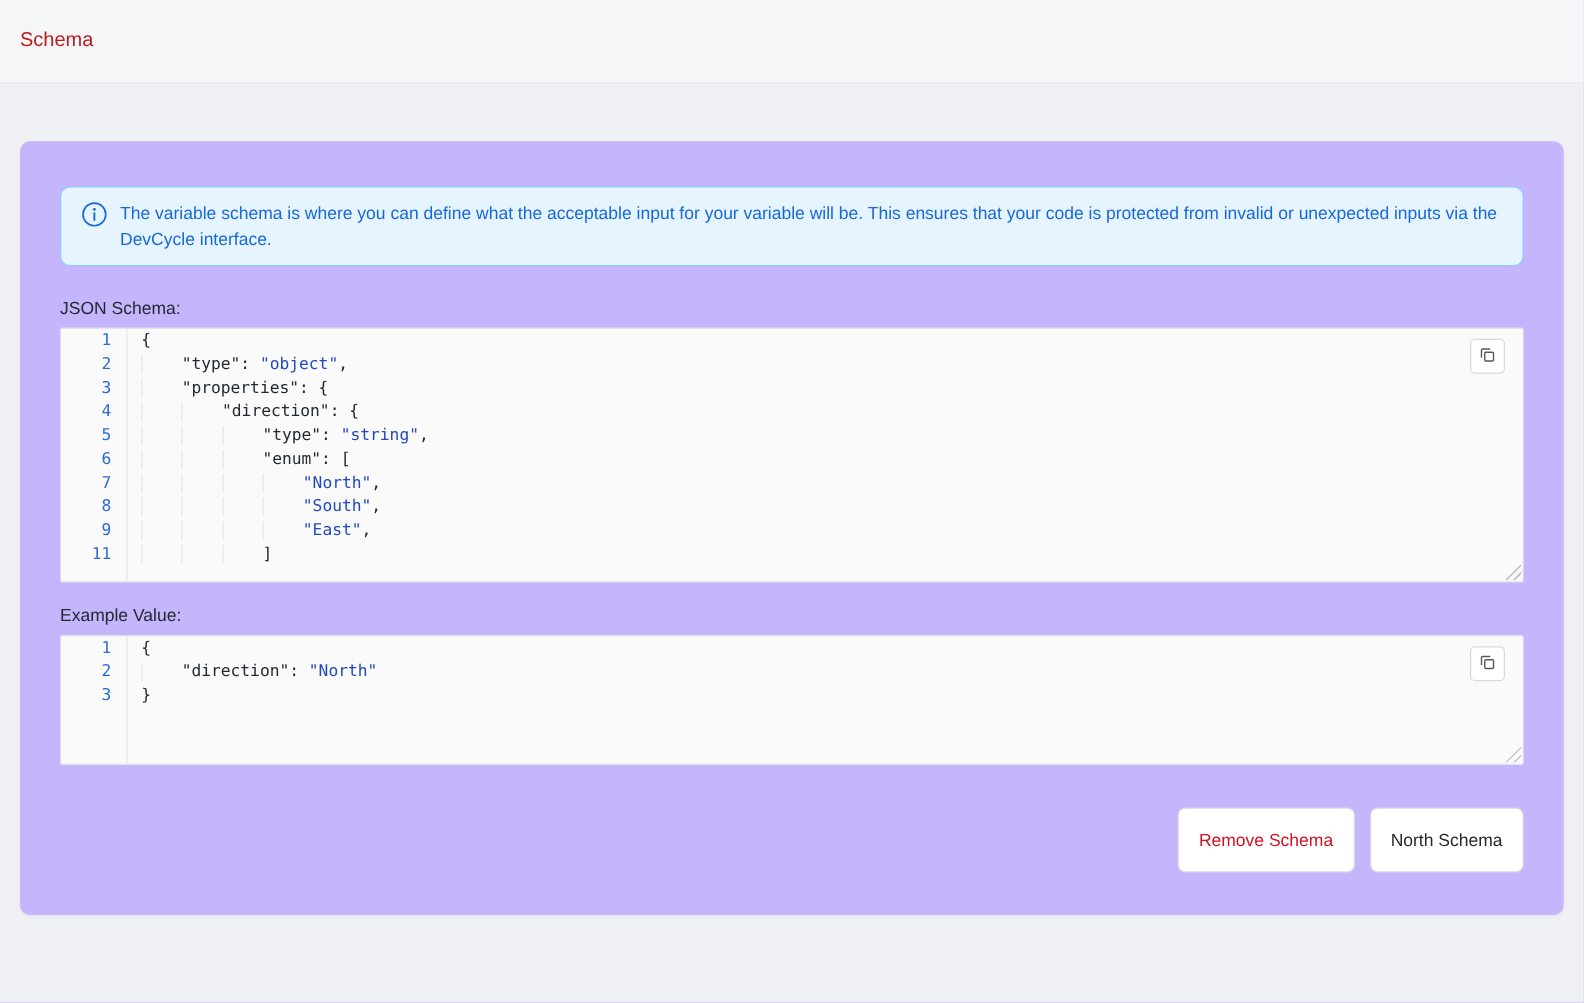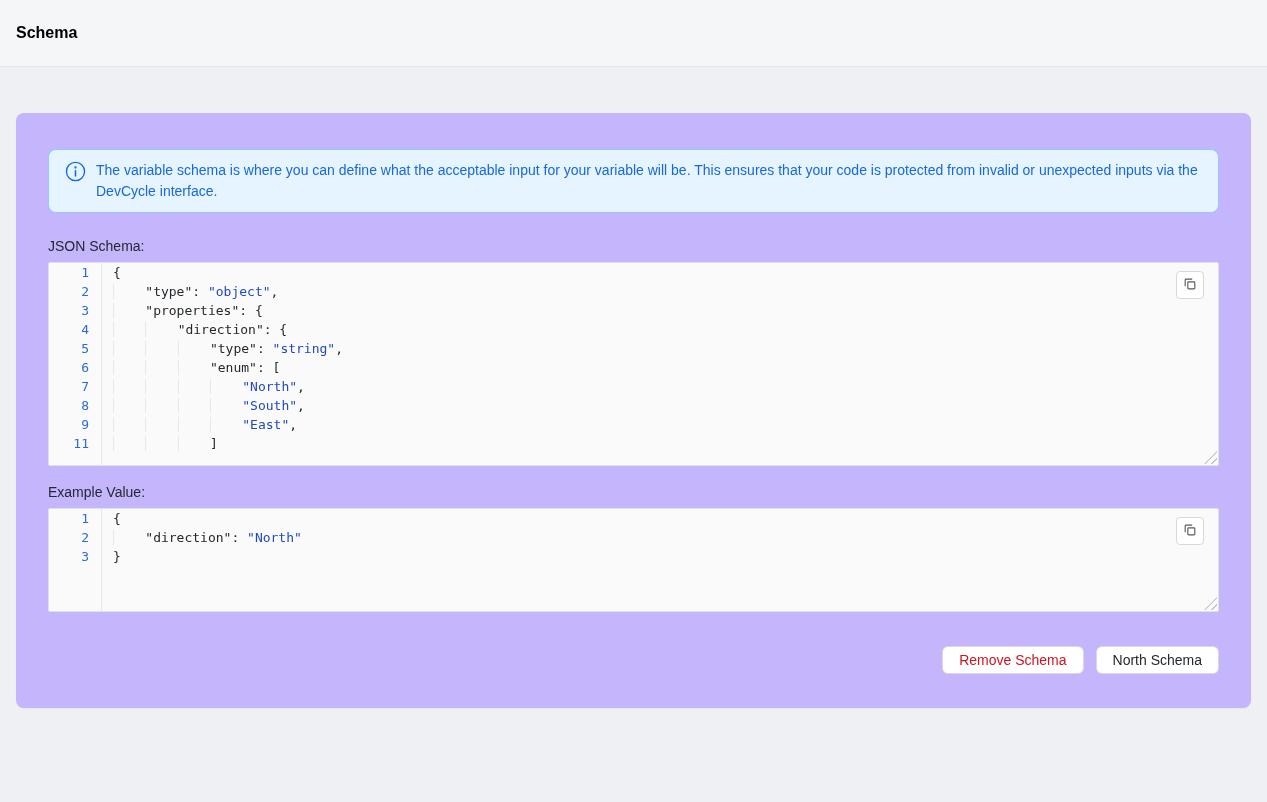--- a/index.html
+++ b/index.html
@@ -11,21 +11,21 @@
     color: #24292f;
   }
   .app-header {
     height: 67px;
     background: #f5f6f8;
     border-bottom: 1px solid #e3e6ea;
     display: flex;
     align-items: center;
     padding: 0 16px;
   }
-  .page-title { font-size: 16px; font-weight: 700; color: #000000; }
+  .page-title { font-size: 16px; font-weight: 400; color: #b91c1c; }
 
   .main { padding: 46px 16px 12px; }
   .card {
     background: #c4b5fd;
     border-radius: 8px;
     padding: 36px 32px 34px;
     box-shadow: 0 1px 2px rgba(0,0,0,0.04);
   }
 
   .alert {
@@ -103,21 +103,21 @@
     z-index: 2;
   }
 
   .actions {
     display: flex;
     justify-content: flex-end;
     gap: 12px;
     margin-top: 34px;
   }
   .btn {
-    height: 28px;
+    height: 52px;
     padding: 0 16px;
     background: #fff;
     border: 1px solid #d9d9d9;
     border-radius: 6px;
     font-size: 14px;
     font-family: inherit;
     cursor: pointer;
   }
   .btn-danger { color: #cf1322; }
   .btn-default { color: #24292f; }

